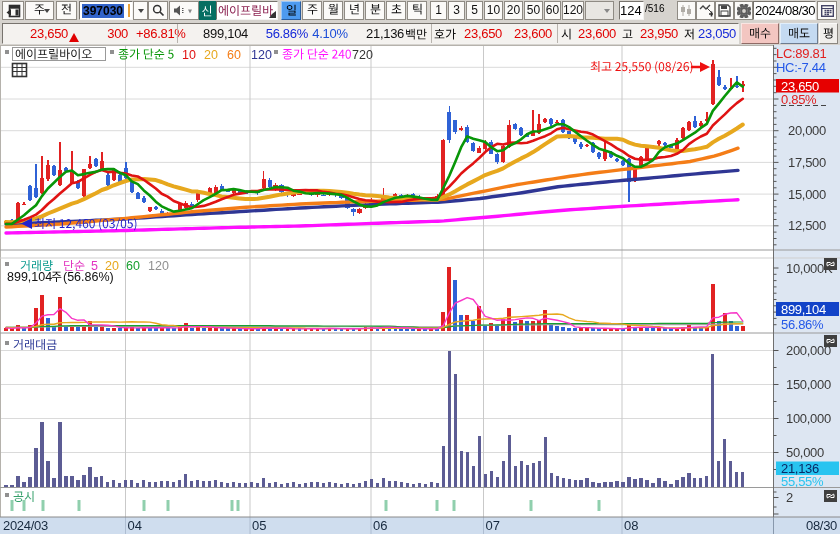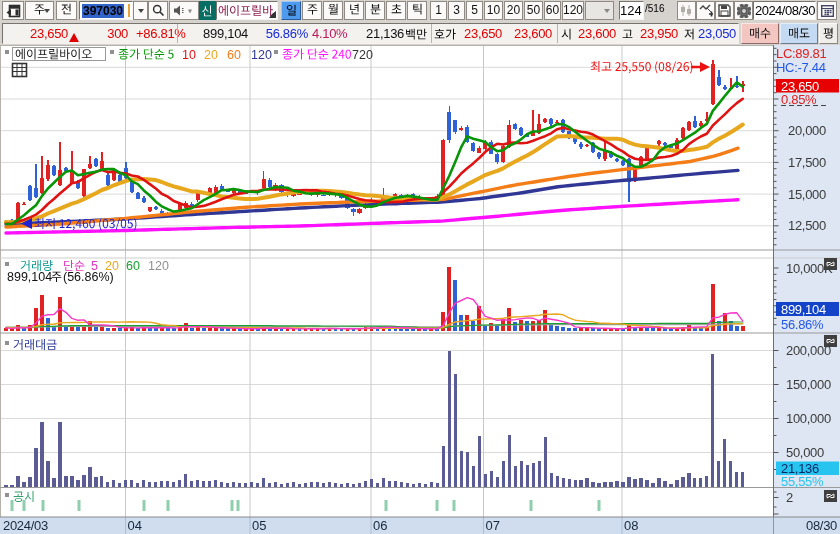--- a/index.html
+++ b/index.html
@@ -107,21 +107,21 @@
       <path d="M3.5 6.5h2M6 6.5h2M8.5 6.5h2M3.5 8.5h2M6 8.5h2M8.5 8.5h2M3.5 10.5h2M6 10.5h2" stroke="#446" stroke-width="1.3"></path>
     </svg></div>
 <div style="position:absolute;left:2px;top:23px;width:737px;height:21px;background:#f4f2ef;border:1px solid;border-color:#77736d #f4f3f1 #f4f3f1 #77736d;box-sizing:border-box"></div>
 <div style="position:absolute;top:26px;font-size:13px;letter-spacing:-0.3px;color:#e00000;width:48px;text-align:right;left:20px">23,650</div>
 <span style="position:absolute;left:69px;top:28px;width:0;height:0;border:5.5px solid transparent;border-bottom:9.5px solid #e00000"></span>
 <div style="position:absolute;top:26px;font-size:13px;letter-spacing:-0.3px;color:#e00000;width:28px;text-align:right;left:100px">300</div>
 <div style="position:absolute;top:26px;font-size:13px;letter-spacing:-0.3px;color:#e00000;width:40px;text-align:right;left:136px">+86.81%</div>
 <div style="position:absolute;left:177px;top:24px;width:1px;height:19px;background:#b8b4ae"></div>
 <div style="position:absolute;top:26px;font-size:13px;letter-spacing:-0.3px;color:#111;width:48px;text-align:right;left:200px">899,104</div>
 <div style="position:absolute;top:26px;font-size:13px;letter-spacing:-0.3px;color:#1629d8;width:46px;text-align:right;left:262px">56.86%</div>
-<div style="position:absolute;top:26px;font-size:13px;letter-spacing:-0.3px;color:#be185d;width:36px;text-align:left;left:312px">4.10%</div>
+<div style="position:absolute;top:26px;font-size:13px;letter-spacing:-0.3px;color:#1d4ed8;width:36px;text-align:center;left:312px">4.10%</div>
 <div style="position:absolute;top:26px;font-size:13px;letter-spacing:-0.3px;color:#111;width:38px;text-align:right;left:366px">21,136</div>
 <div style="position:absolute;left:405px;top:26px"><svg width="22" height="15" style="vertical-align:middle">
       <path transform="translate(0,10.6)" d="M1.1 -9.2H2.0V-7.5H4.3V-9.2H5.3V-4.2H1.1ZM2.0 -6.7V-5.0H4.3V-6.7ZM8.8 -9.9H9.7V-3.4H8.8ZM7.0 -7.1H9.1V-6.3H7.0ZM6.5 -9.7H7.4V-3.5H6.5ZM2.5 -2.8H9.7V0.9H8.8V-1.9H2.5Z M12.1 -8.9H17.1V-3.9H12.1ZM16.1 -8.1H13.1V-4.7H16.1ZM19.1 -9.9H20.1V-2.0H19.1ZM19.8 -6.6H21.7V-5.8H19.8ZM13.3 -0.1H20.5V0.7H13.3ZM13.3 -2.7H14.3V0.2H13.3Z" fill="#111"></path>
     </svg></div>
 <div style="position:absolute;left:431px;top:24px;width:1px;height:19px;background:#b8b4ae"></div>
 <div style="position:absolute;left:434px;top:26px"><svg width="22" height="15" style="vertical-align:middle">
       <path transform="translate(0,10.6)" d="M1.1 -8.3H9.9V-7.5H1.1ZM0.6 -1.2H10.4V-0.3H0.6ZM5.0 -2.9H6.0V-0.8H5.0ZM5.5 -6.8Q6.6 -6.8 7.4 -6.5Q8.2 -6.3 8.6 -5.8Q9.0 -5.4 9.0 -4.7Q9.0 -4.1 8.6 -3.6Q8.2 -3.1 7.4 -2.9Q6.6 -2.7 5.5 -2.7Q4.4 -2.7 3.6 -2.9Q2.8 -3.1 2.4 -3.6Q1.9 -4.1 1.9 -4.7Q1.9 -5.4 2.4 -5.8Q2.8 -6.3 3.6 -6.5Q4.4 -6.8 5.5 -6.8ZM5.5 -6.0Q4.7 -6.0 4.1 -5.9Q3.6 -5.7 3.3 -5.4Q2.9 -5.1 2.9 -4.7Q2.9 -4.3 3.3 -4.0Q3.6 -3.8 4.1 -3.6Q4.7 -3.5 5.5 -3.5Q6.3 -3.5 6.9 -3.6Q7.4 -3.8 7.7 -4.0Q8.0 -4.3 8.0 -4.7Q8.0 -5.1 7.7 -5.4Q7.4 -5.7 6.9 -5.9Q6.3 -6.0 5.5 -6.0ZM5.0 -9.7H6.0V-7.8H5.0Z M19.0 -9.9H20.0V0.9H19.0ZM19.7 -5.5H21.7V-4.7H19.7ZM16.2 -8.8H17.2Q17.2 -7.2 16.7 -5.8Q16.2 -4.4 15.1 -3.2Q14.0 -2.0 12.3 -1.1L11.7 -1.9Q13.2 -2.7 14.2 -3.7Q15.2 -4.7 15.7 -5.9Q16.2 -7.2 16.2 -8.6ZM12.2 -8.8H16.7V-7.9H12.2Z" fill="#111"></path>
     </svg></div>
 <div style="position:absolute;top:26px;font-size:13px;letter-spacing:-0.3px;color:#e00000;width:44px;text-align:right;left:458px">23,650</div>
 <div style="position:absolute;top:26px;font-size:13px;letter-spacing:-0.3px;color:#e00000;width:44px;text-align:right;left:508px">23,600</div>

